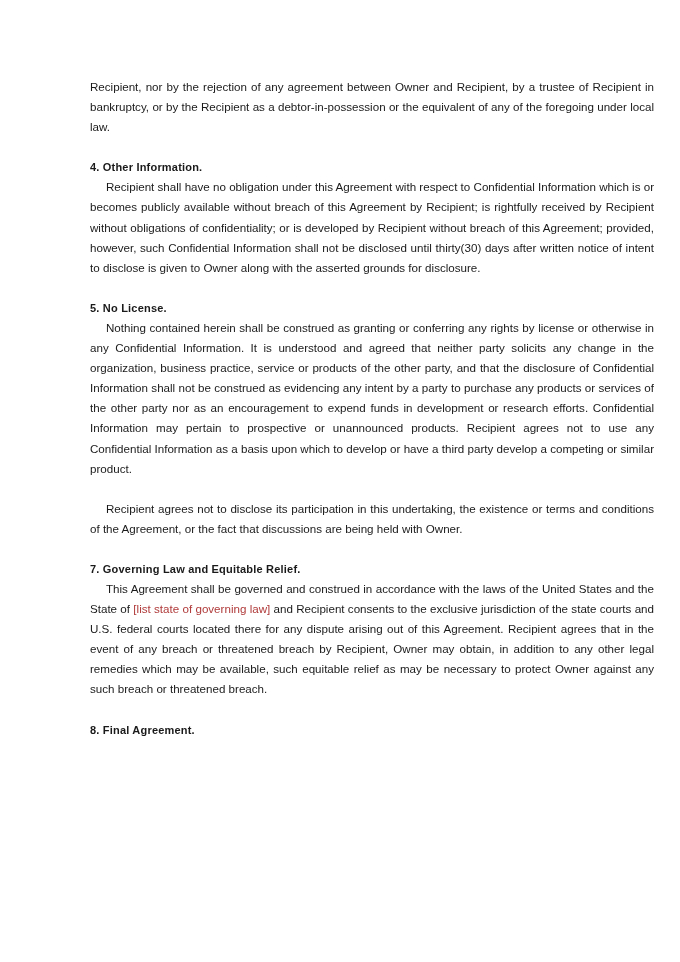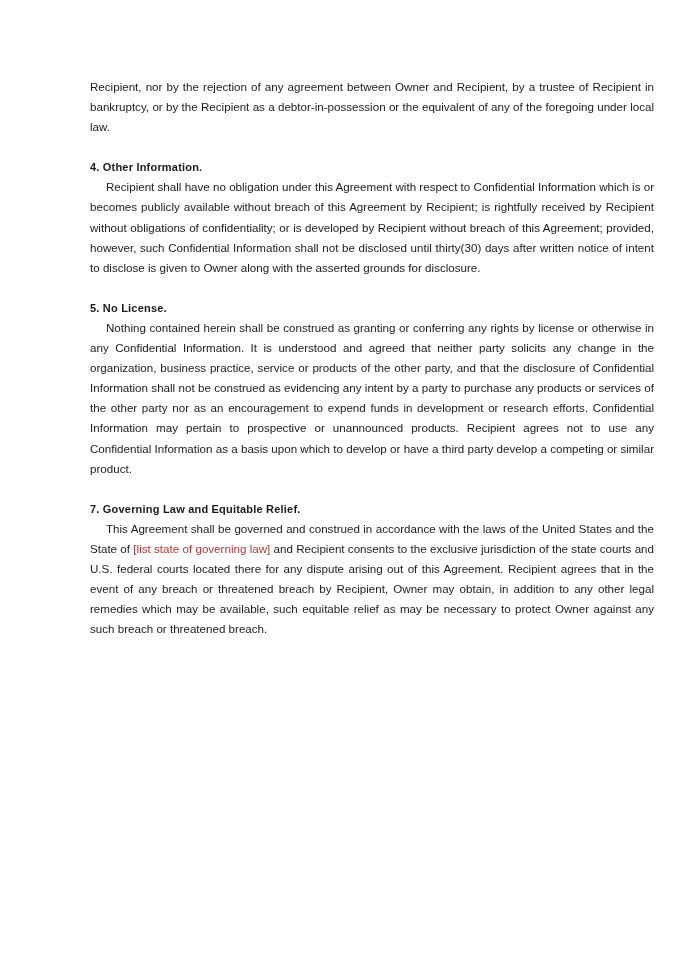--- a/index.html
+++ b/index.html
@@ -41,23 +41,25 @@
     <p class="heading">4. Other Information.</p>
     <p class="para indent">Recipient shall have no obligation under this Agreement with respect to Confidential Information which is or becomes publicly available without breach of this Agreement by Recipient; is rightfully received by Recipient without obligations of confidentiality; or is developed by Recipient without breach of this Agreement; provided, however, such Confidential Information shall not be disclosed until thirty(30) days after written notice of intent to disclose is given to Owner along with the asserted grounds for disclosure.</p>
   </div>
 
   <div class="section">
     <p class="heading">5. No License.</p>
     <p class="para indent">Nothing contained herein shall be construed as granting or conferring any rights by license or otherwise in any Confidential Information. It is understood and agreed that neither party solicits any change in the organization, business practice, service or products of the other party, and that the disclosure of Confidential Information shall not be construed as evidencing any intent by a party to purchase any products or services of the other party nor as an encouragement to expend funds in development or research efforts. Confidential Information may pertain to prospective or unannounced products. Recipient agrees not to use any Confidential Information as a basis upon which to develop or have a third party develop a competing or similar product.</p>
   </div>
 
   <div class="section">
+    <p class="para indent">Recipient agrees not to disclose its participation in this undertaking, the existence or terms and conditions of the Agreement, or the fact that discussions are being held with Owner.</p>
   </div>
 
   <div class="section">
     <p class="heading">7. Governing Law and Equitable Relief.</p>
     <p class="para indent"><span>This Agreement shall be governed and construed in accordance with the laws of the United States and the State of </span><span class="red">[list state of governing law]</span><span> and Recipient consents to the exclusive jurisdiction of the state courts and U.S. federal courts located there for any dispute arising out of this Agreement. Recipient agrees that in the event of any breach or threatened breach by Recipient, Owner may obtain, in addition to any other legal remedies which may be available, such equitable relief as may be necessary to protect Owner against any such breach or threatened breach.</span></p>
   </div>
 
   <div class="section">
+    <p class="heading">8. Final Agreement.</p>
   </div>
 
 </div>
 
 </body></html>

